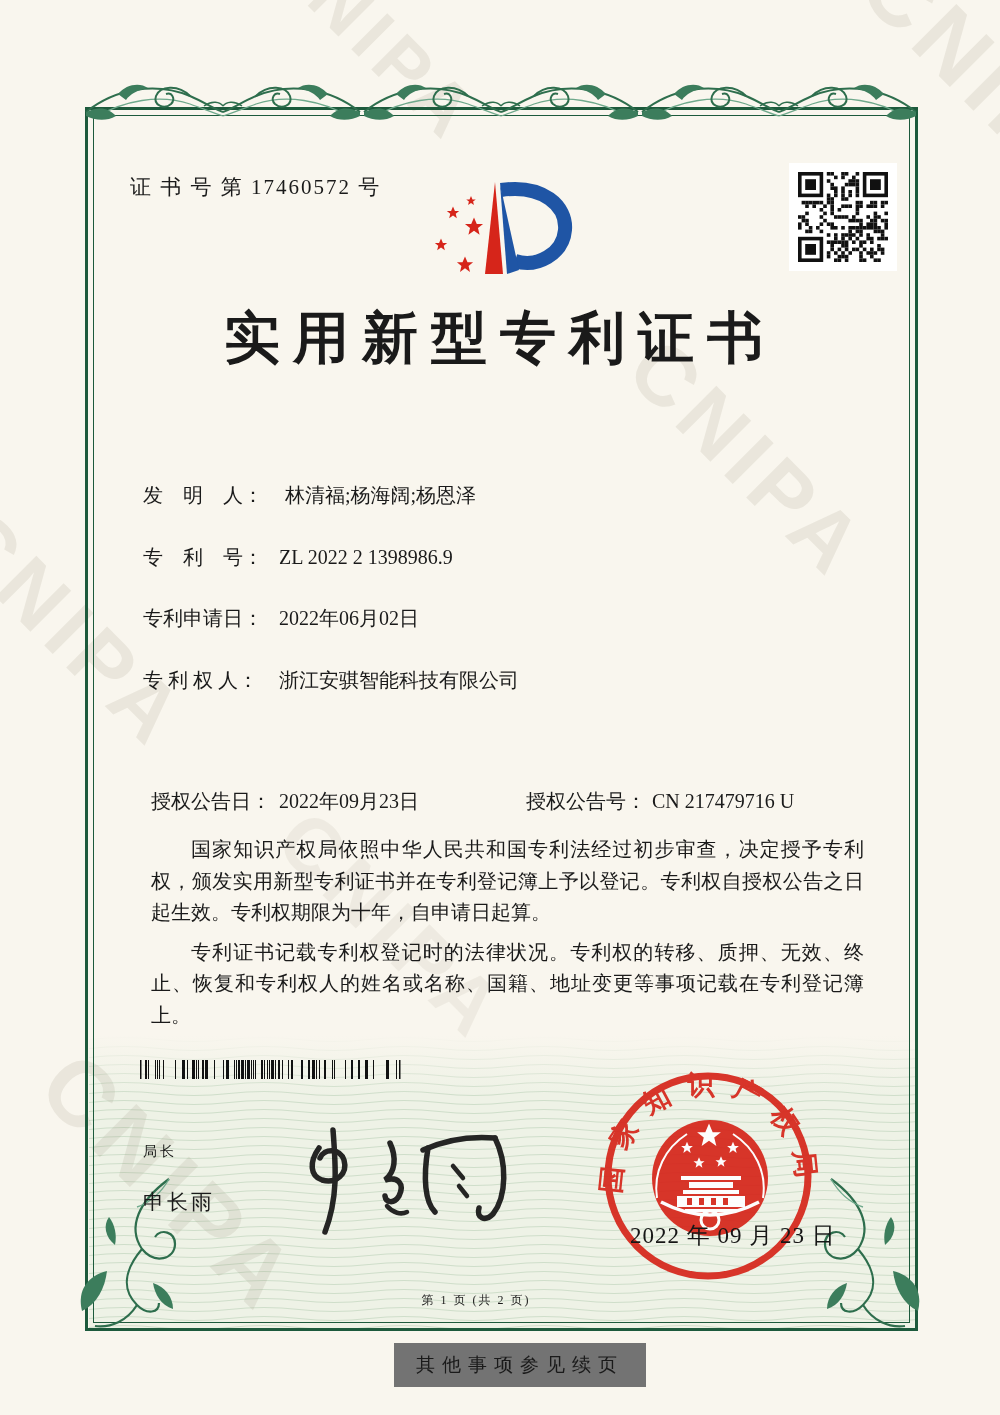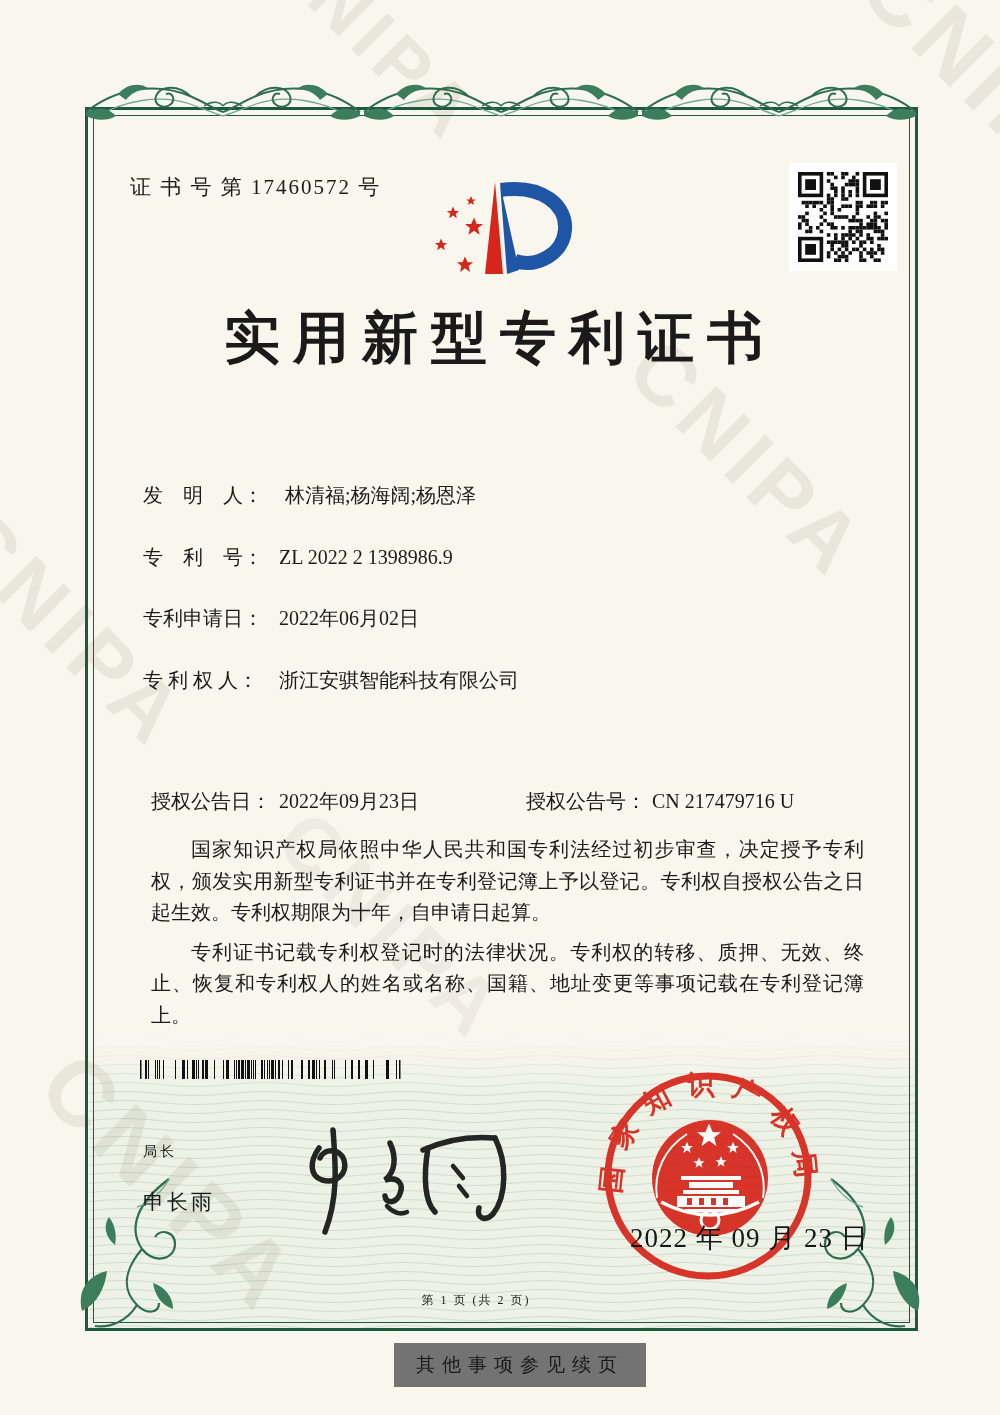--- a/index.html
+++ b/index.html
@@ -42,21 +42,21 @@
   .body-text p{margin:8px;text-indent:2em;}
 
   
   .barcode{position:absolute;left:140px;top:1060px;z-index:5;}
   .sig-title{position:absolute;left:143px;top:1143px;font-size:14px;letter-spacing:3px;z-index:5;
       font-family:"Liberation Sans","DejaVu Sans",sans-serif;}
   .sig-name{position:absolute;left:143px;top:1188px;font-size:21px;letter-spacing:3px;z-index:5;
       font-family:"Liberation Sans","DejaVu Sans",sans-serif;}
   .signature{position:absolute;left:295px;top:1118px;z-index:6;}
   .seal{position:absolute;left:595px;top:1062px;z-index:6;}
-  .seal-date{position:absolute;left:630px;top:1220px;font-size:27px;letter-spacing:1px;color:#161616;z-index:7;text-align:right;}
+  .seal-date{position:absolute;left:630px;top:1220px;font-size:23px;letter-spacing:1px;color:#161616;z-index:7;text-align:right;}
 
   .page-no{position:absolute;left:0;top:1292px;width:952px;text-align:center;font-size:12px;
       letter-spacing:2px;z-index:5;}
   .cont-box{position:absolute;left:394px;top:1343px;width:252px;height:44px;background:#737373;
       text-align:center;line-height:44px;font-size:19px;letter-spacing:7px;z-index:5;}
 </style>
 </head>
 <body>
 
 <div id="cert">

